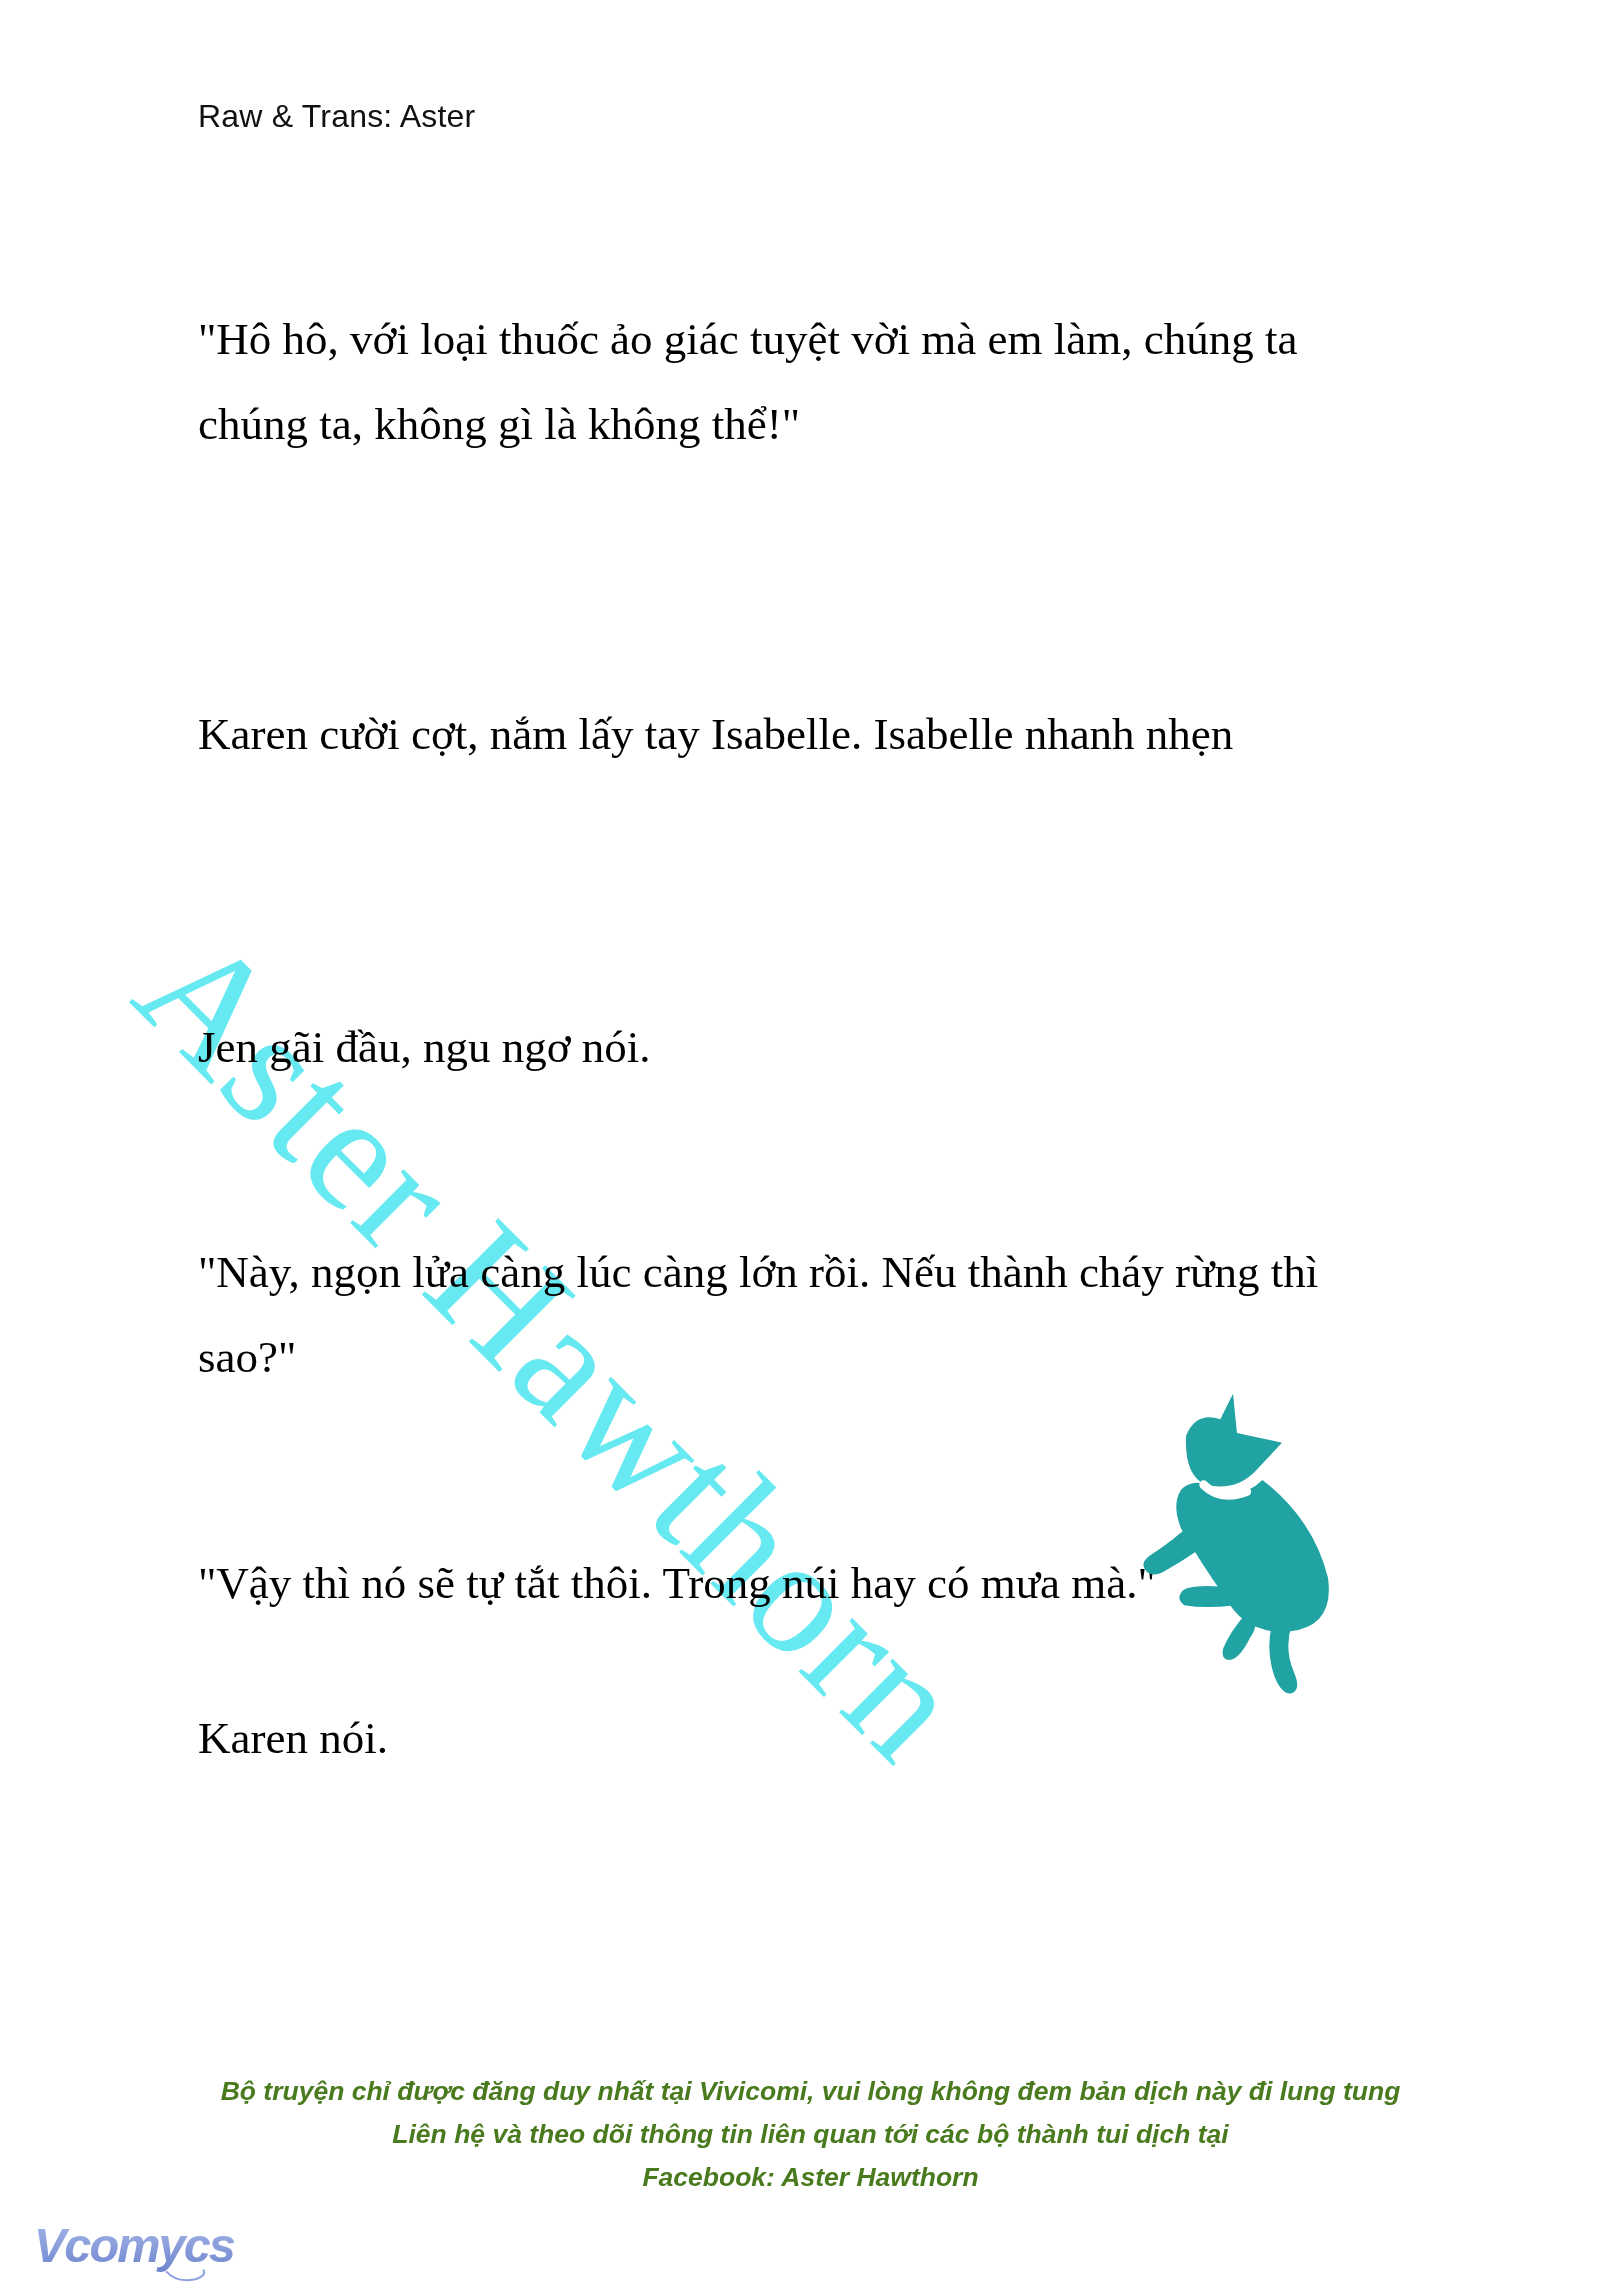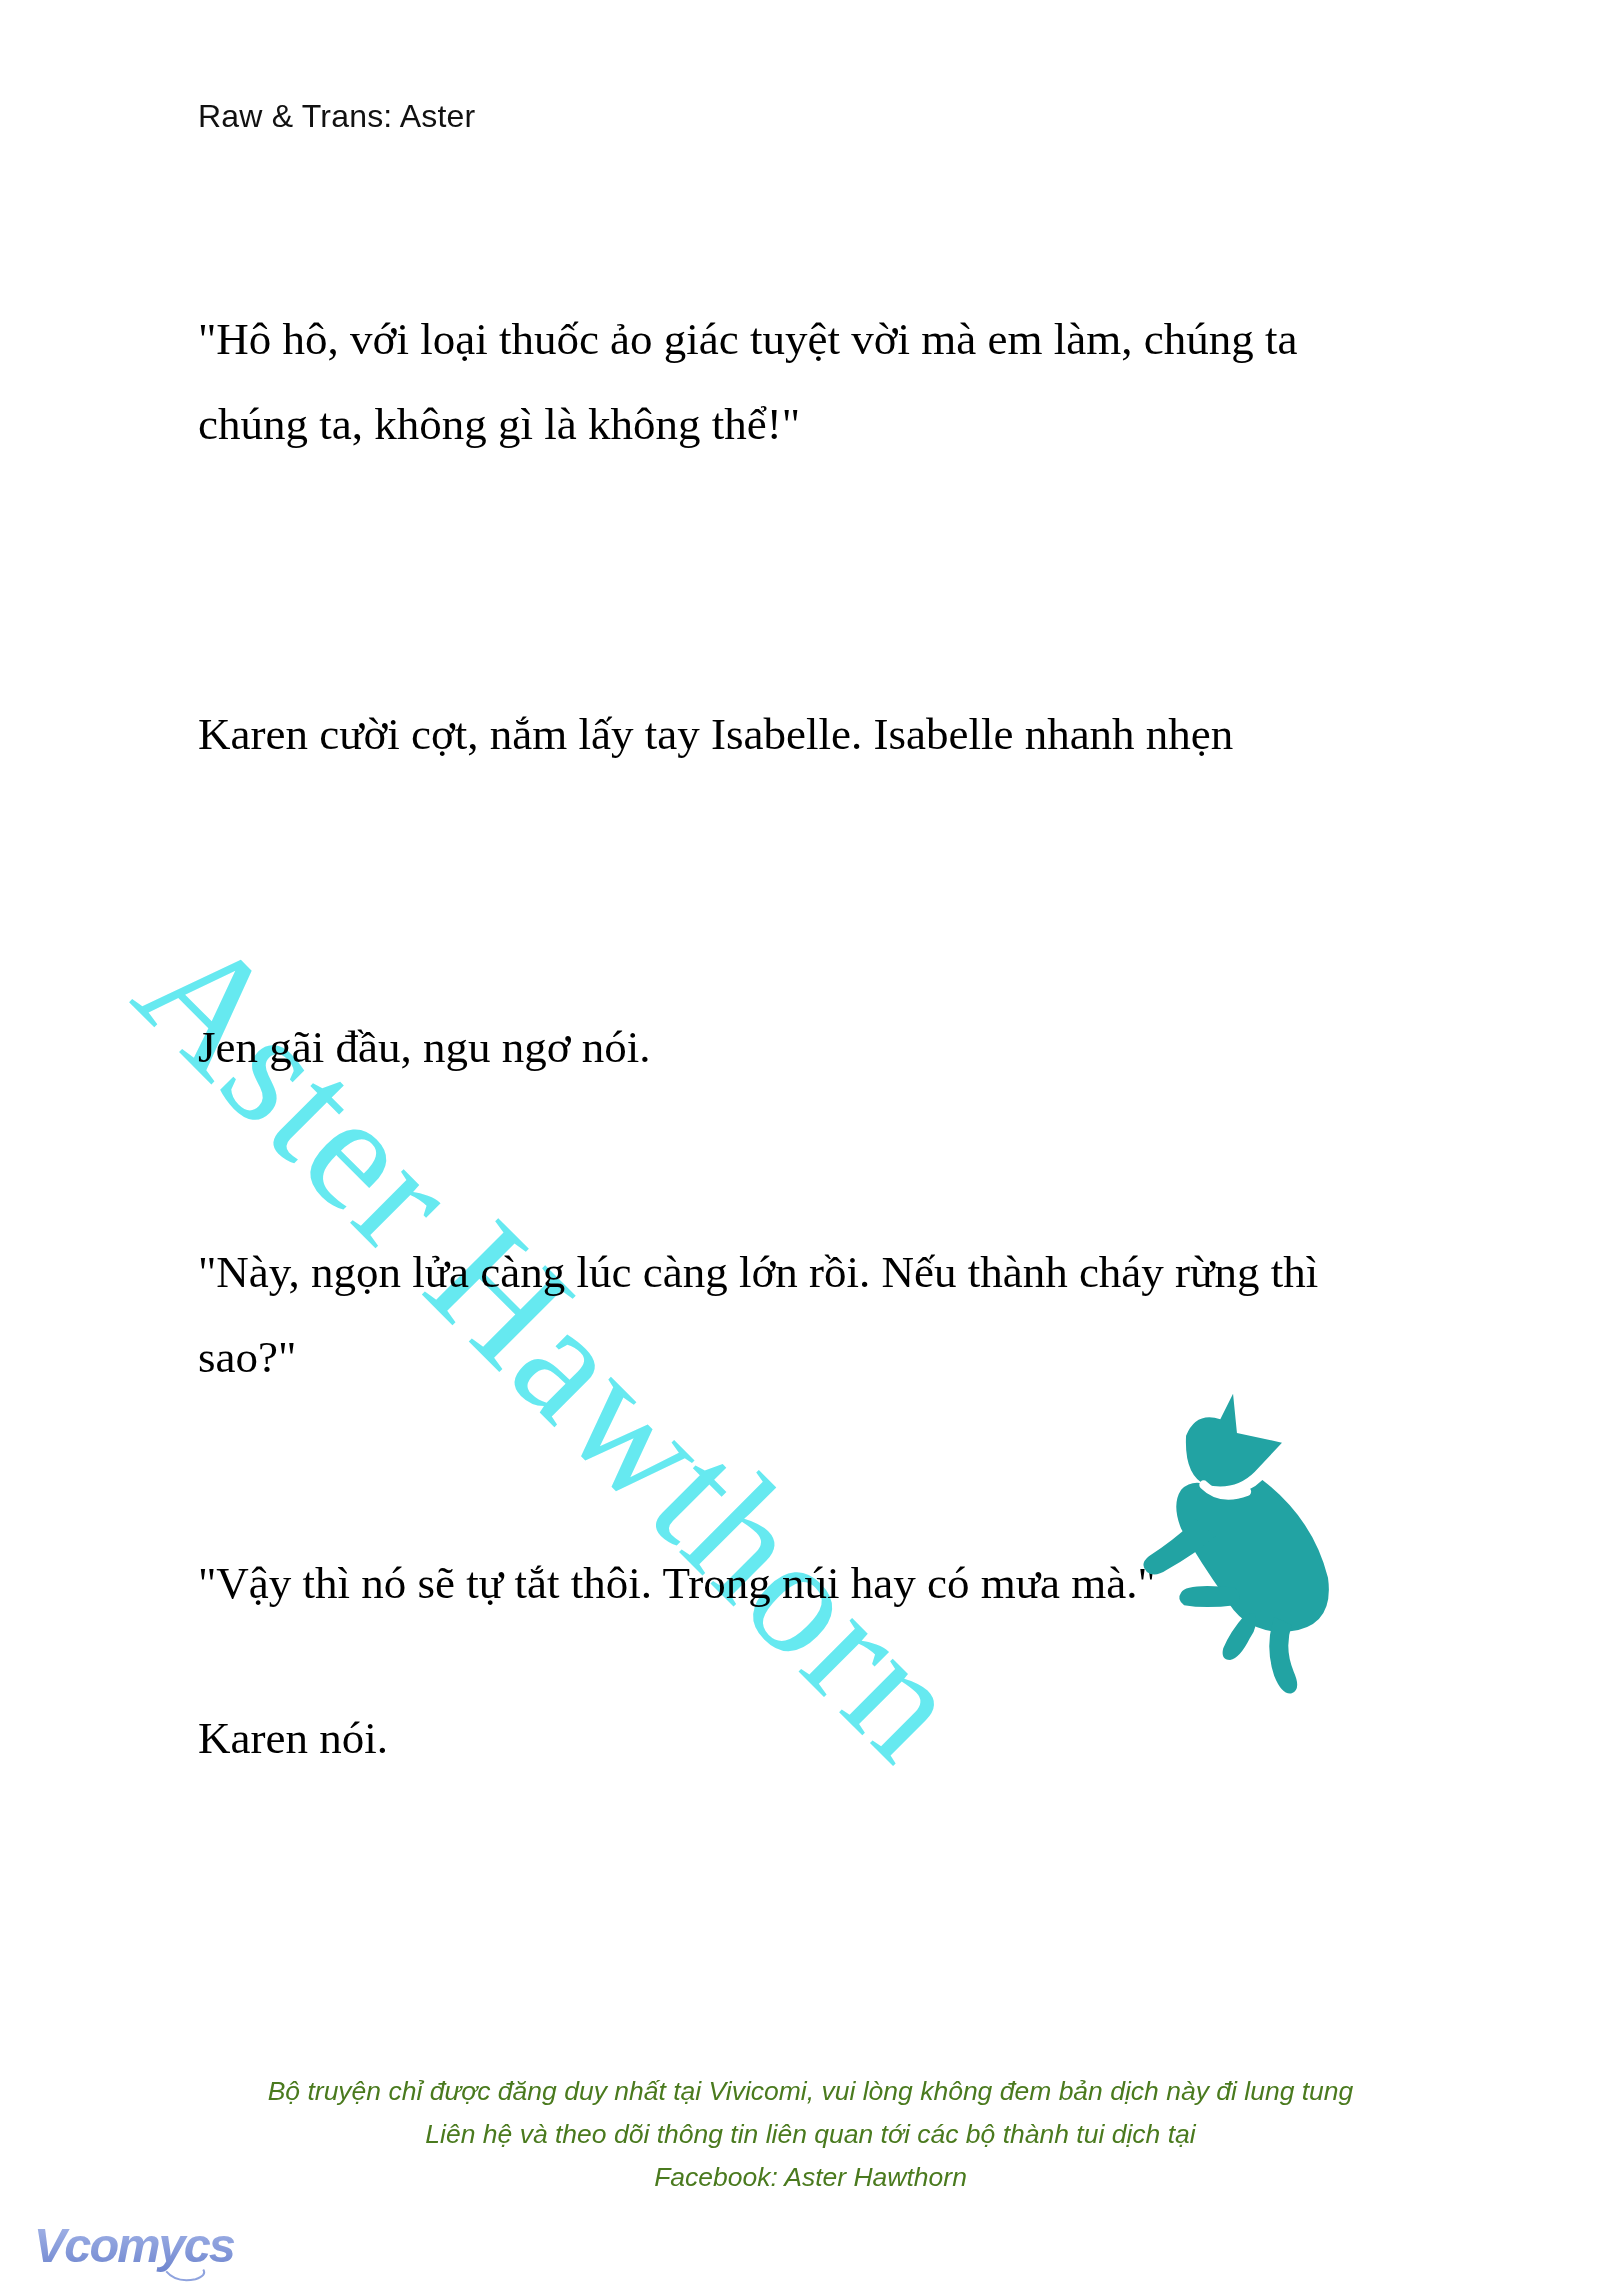--- a/index.html
+++ b/index.html
@@ -61,21 +61,21 @@
       width: 216px;
       height: 323px;
       z-index: 4;
     }
     .footer-notice {
       position: absolute;
       left: 0;
       width: 1621px;
       text-align: center;
       font-family: "Liberation Sans", sans-serif;
-      font-weight: normal;
+      font-weight: bold;
       font-style: italic;
       font-size: 26.5px;
       color: #4a7a1e;
       line-height: 43px;
       z-index: 3;
     }
     .logo {
       position: absolute;
       left: 29px;
       top: 2211px;

